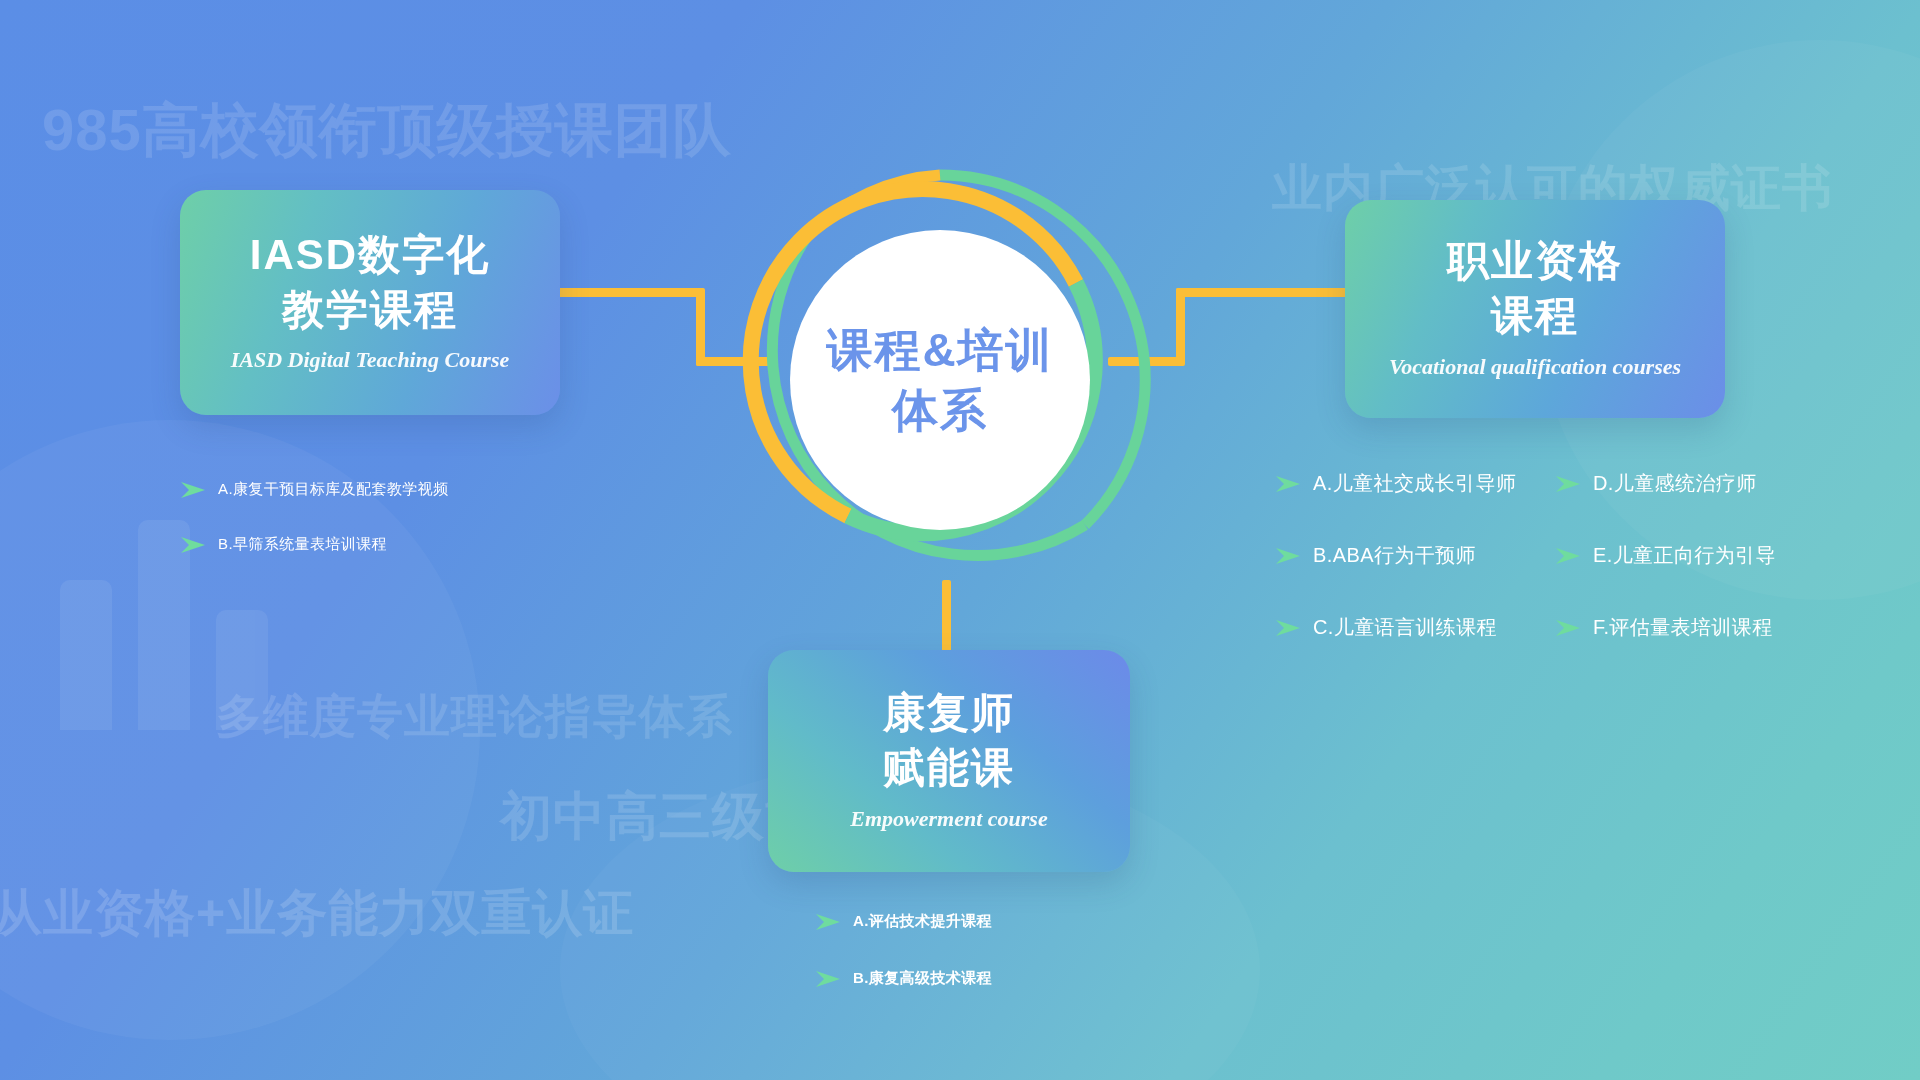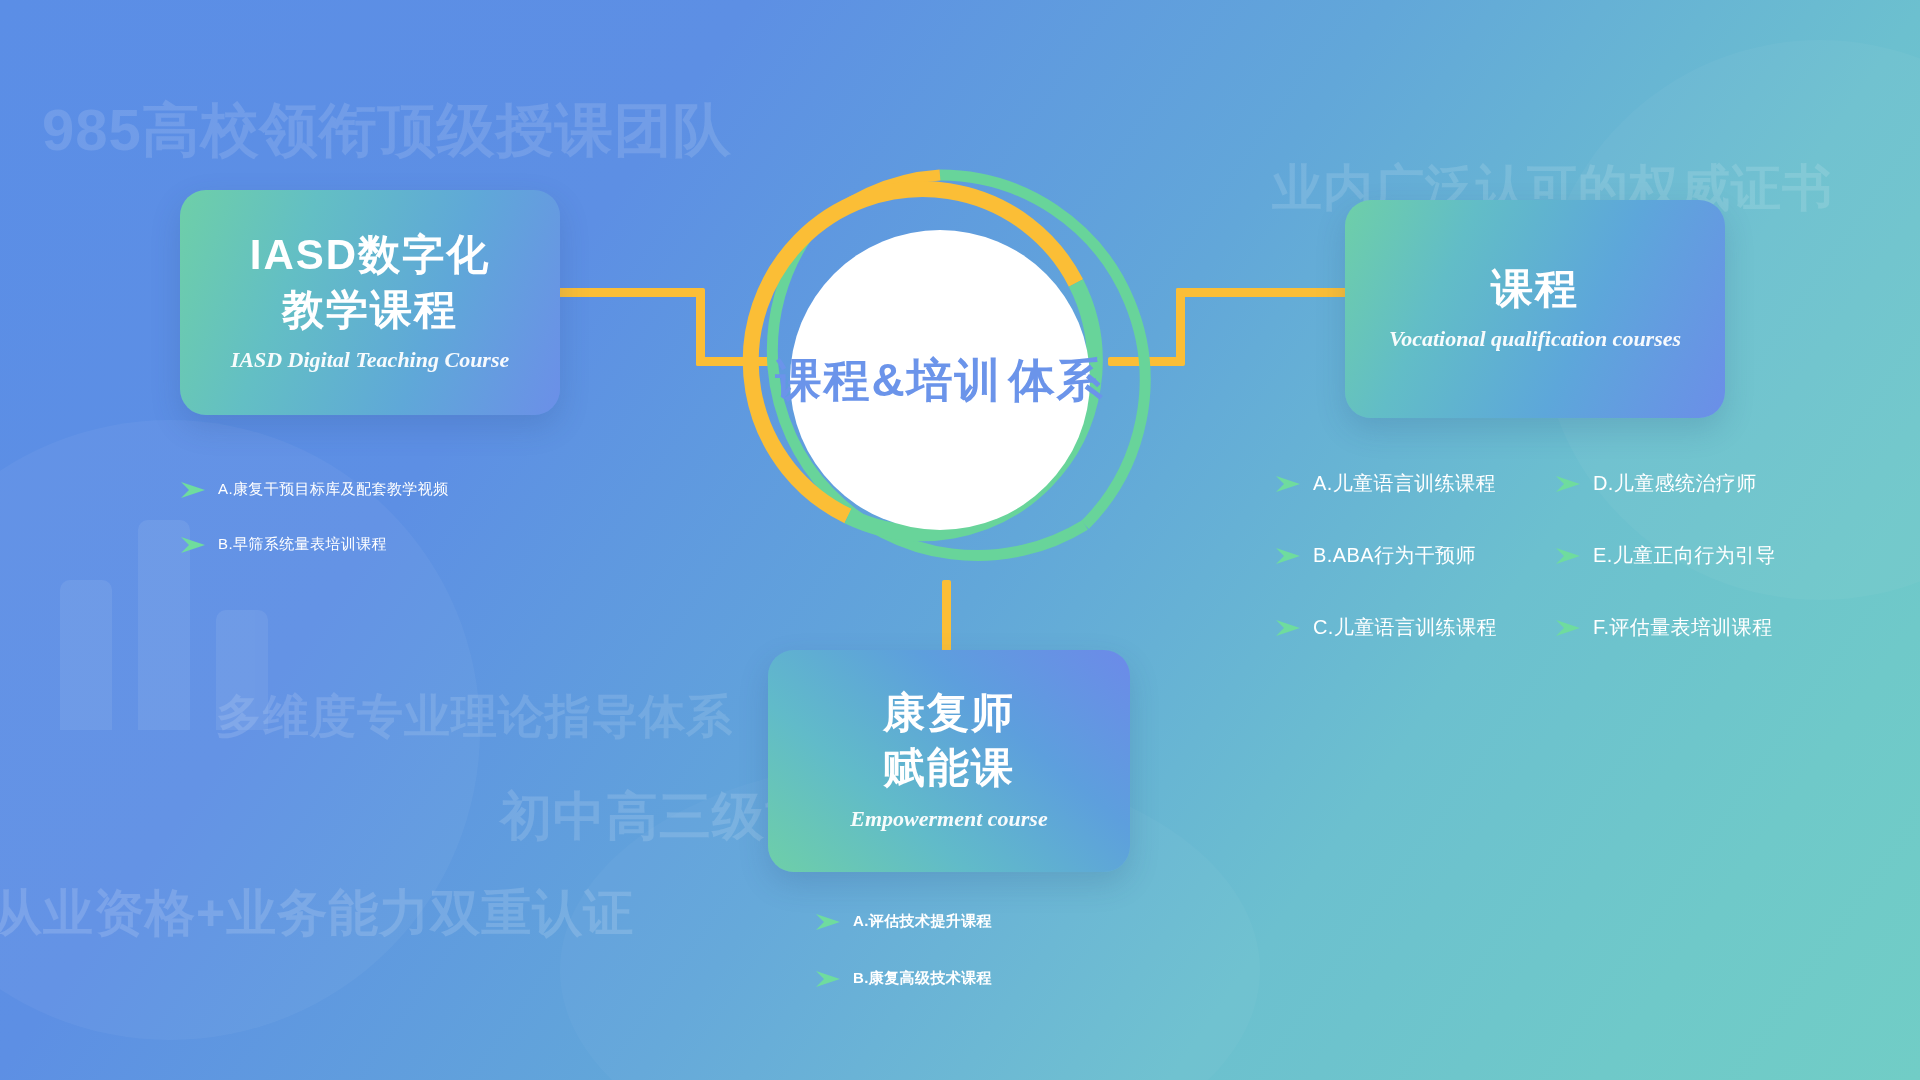--- a/index.html
+++ b/index.html
@@ -31,21 +31,21 @@
   #wm-e { left:-8px;   top:880px; font-size:50px; color:rgba(255,255,255,.15); }
 
   
   .conn { position:absolute; background:#fbbe36; border-radius:2px; }
 
   
   #hub { position:absolute; left:728px; top:168px; width:424px; height:424px; }
   #hub svg { display:block; }
   #hub-label {
     position:absolute; left:0; top:0; width:424px; height:424px;
-    display:flex; flex-direction:row; align-items:center; justify-content:center;
+    display:flex; flex-direction:column; align-items:center; justify-content:center;
     gap:6px;
   }
   #hub-label span {
     font-size:46px; font-weight:700; color:#6b94ea; letter-spacing:2px; line-height:1.18;
   }
 
   
   .card {
     position:absolute; border-radius:26px; color:#fff;
     box-shadow:0 12px 30px rgba(40,70,120,.18);
@@ -133,20 +133,21 @@
   </div>
 </div>
 
 <div class="card" id="card-left">
   <div class="zh">IASD数字化</div>
   <div class="zh">教学课程</div>
   <div class="en">IASD Digital Teaching Course</div>
 </div>
 
 <div class="card" id="card-right">
+  <div class="zh">职业资格</div>
   <div class="zh">课程</div>
   <div class="en">Vocational qualification courses</div>
 </div>
 
 <div class="card" id="card-bottom">
   <div class="zh">康复师</div>
   <div class="zh">赋能课</div>
   <div class="en">Empowerment course</div>
 </div>
 
@@ -163,21 +164,21 @@
       </svg>
     <span class="txt">B.早筛系统量表培训课程</span>
   </div>
 </div>
 
 <div class="bullets" id="bl-right-1">
   <div class="bullet">
     <svg class="arrow" viewBox="0 0 26 18">
         <path d="M1 1 L25 9 L1 17 L9 9 Z" fill="#6fdc9e"></path>
       </svg>
-    <span class="txt">A.儿童语言训练课程</span>
+    <span class="txt">A.儿童社交成长引导师</span>
   </div>
   <div class="bullet">
     <svg class="arrow" viewBox="0 0 26 18">
         <path d="M1 1 L25 9 L1 17 L9 9 Z" fill="#6fdc9e"></path>
       </svg>
     <span class="txt">B.ABA行为干预师</span>
   </div>
   <div class="bullet">
     <svg class="arrow" viewBox="0 0 26 18">
         <path d="M1 1 L25 9 L1 17 L9 9 Z" fill="#6fdc9e"></path>

